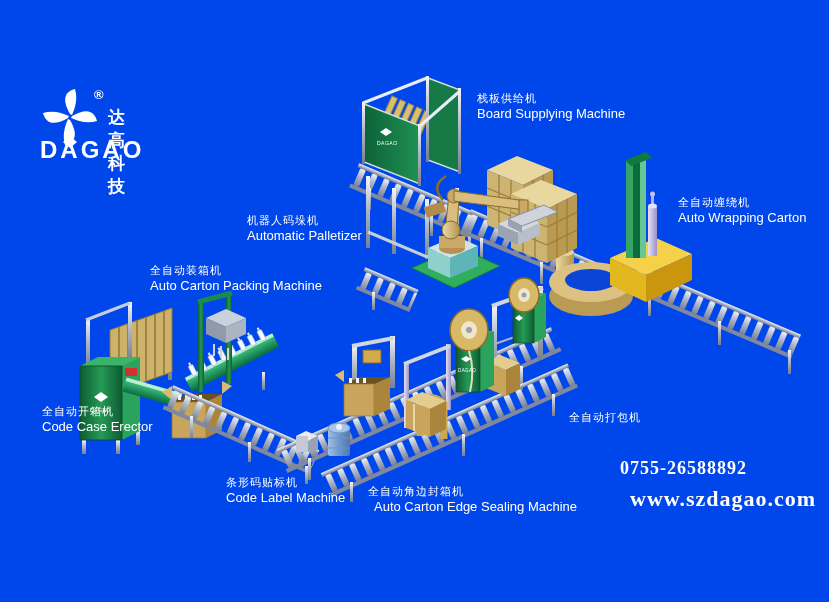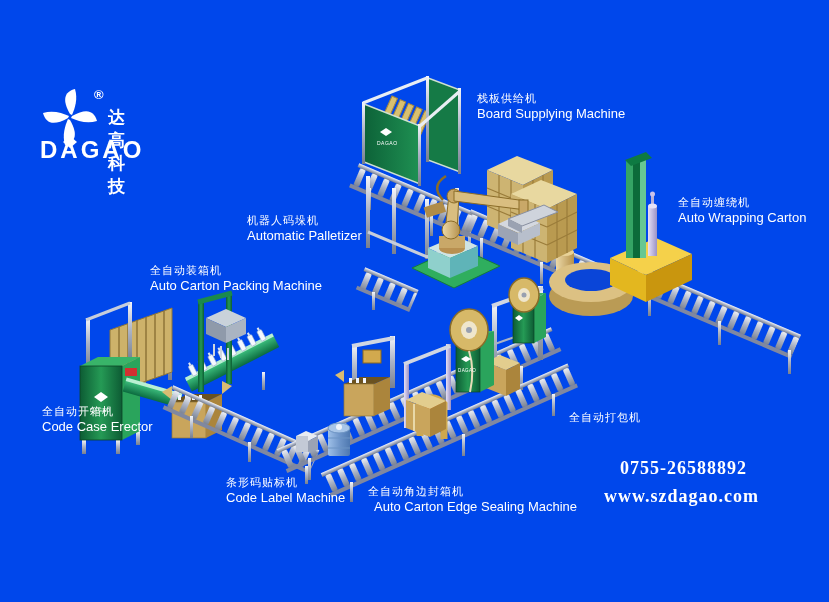--- a/index.html
+++ b/index.html
@@ -14,21 +14,21 @@
   .lbl-pallet{left:247px;top:212px;}
   .lbl-pack{left:150px;top:262px;}
   .lbl-fold{left:253px;top:329px;}
   .lbl-case{left:32px;top:403px;margin-left:10px;}
   .lbl-strap{left:537px;top:409px;margin-left:32px;}
   .lbl-code{left:214px;top:474px;margin-left:12px;}
   .lbl-edge{left:368px;top:483px;}
   .lbl-edge .en{padding-left:6px;}
   .contact{position:absolute;z-index:5;color:#fff;font-family:"Liberation Serif","DejaVu Serif",serif;font-weight:bold;}
   .phone{left:620px;top:458px;font-size:18px;letter-spacing:1px;}
-  .site{left:604px;top:486px;font-size:18px;letter-spacing:1px;}
+  .site{left:630px;top:486px;font-size:22px;letter-spacing:1px;}
   .logo{position:absolute;left:0;top:0;z-index:5;color:#fff;}
   .logo-mark{position:absolute;left:42px;top:88px;}
   .logo-reg{position:absolute;left:94px;top:87px;font-size:13px;font-weight:bold;}
   .brand-cn{position:absolute;left:108px;top:106px;font-size:17px;font-weight:bold;letter-spacing:3px;}
   .brand-en{position:absolute;left:40px;top:136px;font-size:24px;font-weight:bold;letter-spacing:3px;}
 </style>
 </head>
 <body>
 
 <div id="canvas" style="background: rgb(0, 71, 235);">

